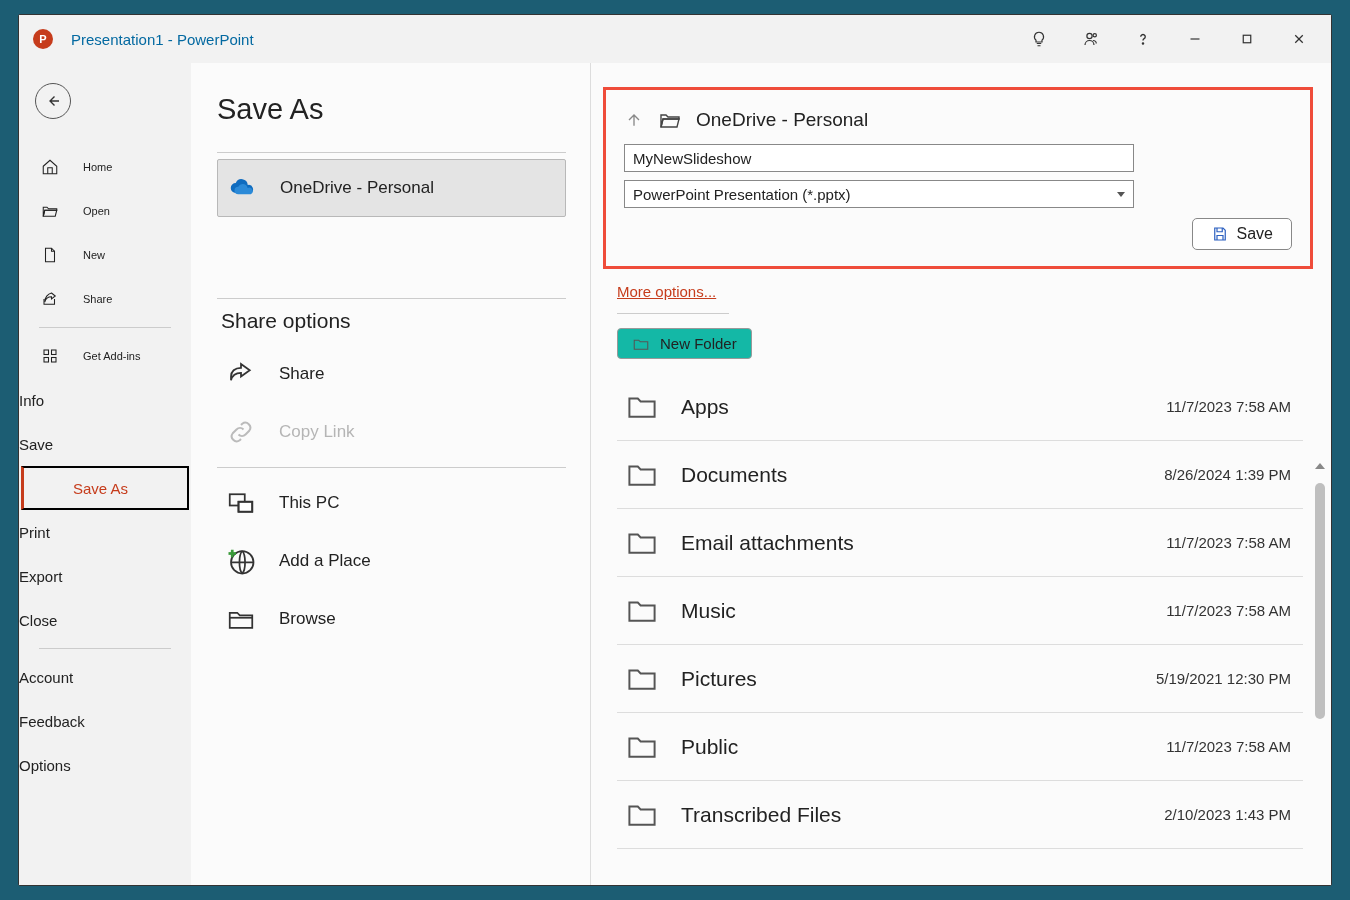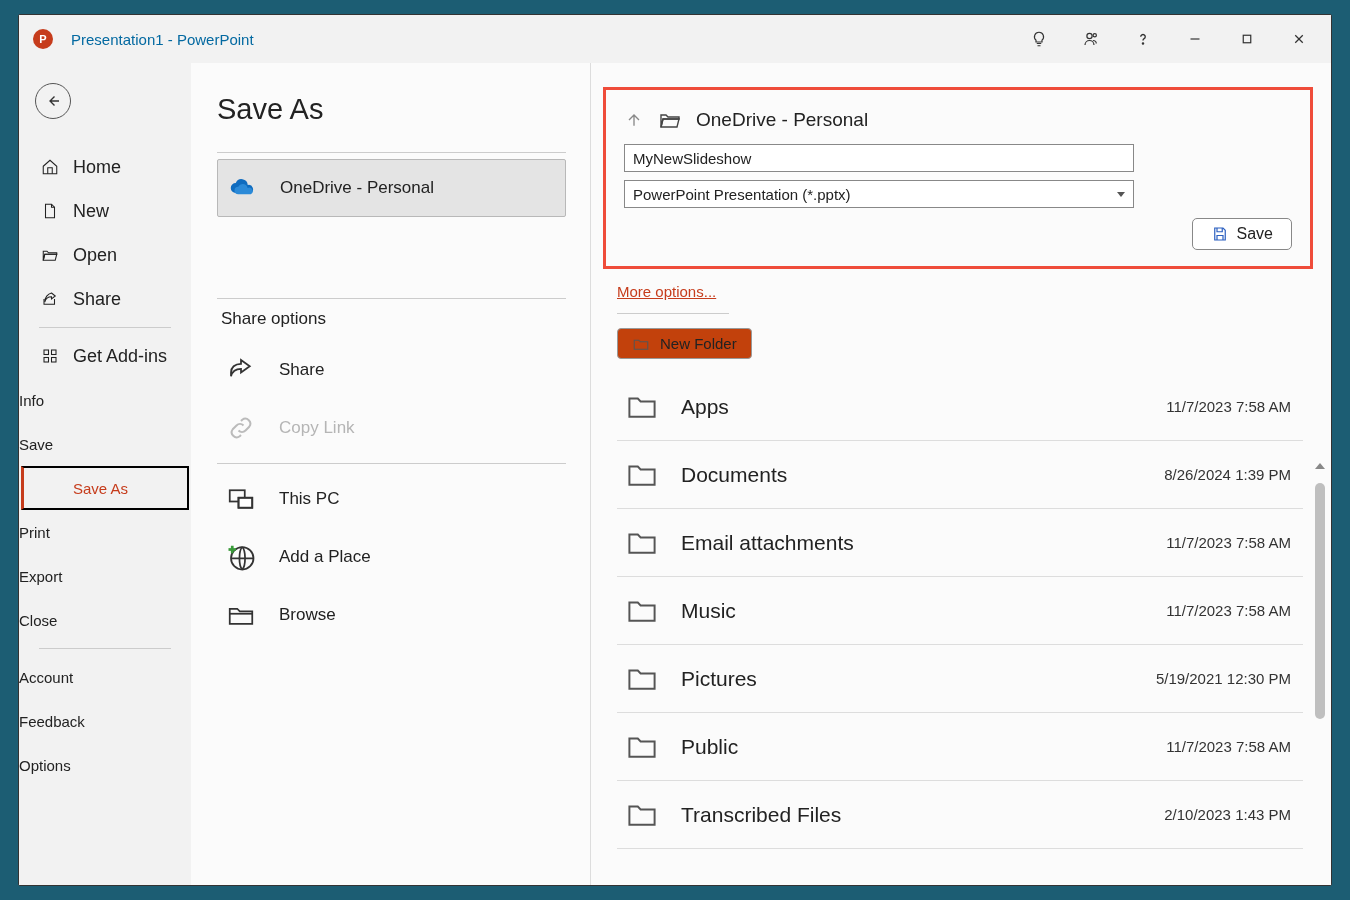--- a/index.html
+++ b/index.html
@@ -9,52 +9,52 @@
 .app-icon { width: 20px; height: 20px; background: #c63c1c; border-radius: 50%; position: relative; display: flex; align-items: center; justify-content: center; color: #fff; font-size: 11px; font-weight: 600; }
 .title-text { margin-left: 18px; font-size: 15px; color: #0369a1; }
 .titlebar-right { margin-left: auto; display: flex; align-items: center; gap: 0; }
 .tb-btn { width: 52px; height: 44px; display: flex; align-items: center; justify-content: center; color: #333; }
 .tb-btn svg { width: 18px; height: 18px; }
 
 .body { flex: 1; display: flex; overflow: hidden; }
 .nav { width: 172px; background: #f2f2f2; display: flex; flex-direction: column; padding-top: 20px; }
 .back-btn { width: 36px; height: 36px; border: 1.5px solid #555; border-radius: 50%; margin-left: 16px; margin-bottom: 26px; display: flex; align-items: center; justify-content: center; }
 .back-btn svg { width: 18px; height: 18px; }
-.nav-item { display: flex; align-items: center; height: 44px; padding-left: 22px; gap: 14px; font-size: 18px; color: #222; }
+.nav-item { display: flex; align-items: center; height: 44px; padding-left: 22px; gap: 24px; font-size: 11px; color: #222; }
 .nav-item .ic { width: 18px; height: 18px; display: flex; align-items: center; justify-content: center; }
 .nav-item .ic svg { width: 18px; height: 18px; stroke: #222; fill: none; stroke-width: 1.4; }
 .nav-sep { height: 1px; background: #ccc; margin: 6px 20px; }
 .nav-sub { height: 44px; display: flex; align-items: center; font-size: 15px; color: #222; }
 .nav-sub.active { border: 2px solid #000; border-left: 3px solid #c63c1c; color: #c63c1c; padding-left: 49px; margin: 0 2px; }
 
 .middle { width: 400px; background: #fbfbfb; padding: 30px 24px 0 26px; border-right: 1px solid #ddd; }
 .mid-title { font-size: 29px; font-weight: 400; color: #222; margin-bottom: 26px; }
 .loc-item { display: flex; align-items: center; height: 58px; gap: 22px; padding-left: 8px; font-size: 17px; color: #222; border-radius: 2px; }
 .loc-item .lic { width: 32px; height: 32px; display: flex; align-items: center; justify-content: center; }
 .loc-item .lic svg { width: 30px; height: 30px; }
 .loc-item.selected { background: #e4e4e4; border: 1px solid #b8b8b8; }
 .loc-divider { height: 1px; background: #ccc; margin: 6px 0 6px 0; }
 .loc-section-gap { height: 82px; border-bottom: 1px solid #ccc; margin-bottom: 10px; }
-.share-title { font-size: 17px; font-weight: 400; color: #222; margin: 0 0 12px 4px; }
+.share-title { font-size: 21px; font-weight: 400; color: #222; margin: 0 0 12px 4px; }
 .loc-item.disabled { color: #b5b5b5; }
 
 .main { flex: 1; background: #fbfbfb; padding: 0; position: relative; overflow: hidden; }
 .highlight-box { border: 3px solid #ef4c3a; margin: 24px 18px 0 12px; padding: 18px 18px 16px 18px; background: #fbfbfb; }
 .path-row { display: flex; align-items: center; gap: 14px; margin-bottom: 12px; font-size: 19px; color: #222; }
 .path-row .pic { display: flex; align-items: center; }
 .filename-input { width: 510px; height: 28px; border: 1px solid #888; background: #fff; padding: 2px 8px; font-size: 15px; color: #222; display: block; margin-bottom: 8px; }
 .filetype-select { width: 510px; height: 28px; border: 1px solid #888; background: #fff; padding: 2px 28px 2px 8px; font-size: 15px; color: #222; position: relative; display: flex; align-items: center; }
 .filetype-select::after { content: ""; position: absolute; right: 8px; top: 11px; border-left: 4px solid transparent; border-right: 4px solid transparent; border-top: 5px solid #555; }
 .save-row { display: flex; justify-content: flex-end; margin-top: 10px; }
 .save-btn { border: 1px solid #888; background: #fff; border-radius: 5px; padding: 6px 18px; display: flex; align-items: center; gap: 8px; font-size: 16px; color: #222; }
 .save-btn svg { width: 18px; height: 18px; }
 
 .more-link { color: #c63c1c; text-decoration: underline; font-size: 15px; margin: 14px 16px 0 26px; display: inline-block; }
 .more-sep { height: 1px; background: #ccc; width: 112px; margin: 12px 0 0 26px; }
-.newfolder-btn { border: 1px solid #999; background: #c2410c; border-radius: 4px; padding: 6px 14px; display: inline-flex; align-items: center; gap: 10px; font-size: 15px; margin: 14px 0 14px 26px; color: #222; }
+.newfolder-btn { border: 1px solid #999; background: #14b8a6; border-radius: 4px; padding: 6px 14px; display: inline-flex; align-items: center; gap: 10px; font-size: 15px; margin: 14px 0 14px 26px; color: #222; }
 .newfolder-btn svg { width: 18px; height: 16px; }
 
 .folder-list { margin: 0 28px 0 26px; position: relative; }
 .folder-row { display: flex; align-items: center; height: 68px; border-bottom: 1px solid #ddd; gap: 22px; padding-left: 8px; }
 .folder-row:first-child { border-top: none; }
 .folder-row .fic { width: 34px; height: 28px; }
 .folder-row .fic svg { width: 34px; height: 28px; }
 .folder-name { font-size: 21px; color: #222; flex: 1; }
 .folder-date { font-size: 15px; color: #333; margin-right: 12px; }
 
@@ -124,34 +124,34 @@
             <svg viewBox="0 0 24 24">
               <path d="M3 11l9-8 9 8v10H3z"></path>
               <path d="M9 21V13h6v8"></path>
             </svg>
           </span>
           <span>Home</span>
         </div>
       <div class="nav-item">
           <span class="ic">
             <svg viewBox="0 0 24 24">
+              <path d="M3 7h5l2 2h11v2H5l-2 8V7z"></path>
+              <path d="M5 11h16l-2 8H3z"></path>
+            </svg>
+          </span>
+          <span>Open</span>
+        </div>
+      <div class="nav-item">
+          <span class="ic">
+            <svg viewBox="0 0 24 24">
               <path d="M6 3h8l4 4v14H6z"></path>
               <path d="M14 3v4h4"></path>
             </svg>
           </span>
           <span>New</span>
-        </div>
-      <div class="nav-item">
-          <span class="ic">
-            <svg viewBox="0 0 24 24">
-              <path d="M3 7h5l2 2h11v2H5l-2 8V7z"></path>
-              <path d="M5 11h16l-2 8H3z"></path>
-            </svg>
-          </span>
-          <span>Open</span>
         </div>
       <div class="nav-item">
           <span class="ic">
             <svg viewBox="0 0 24 24">
               <path d="M4 12v7h14v-7"></path>
               <path d="M14 4l5 4-5 4V9c-5 0-8 3-9 7 0-6 4-11 9-12z"></path>
             </svg>
           </span>
           <span>Share</span>
         </div>

